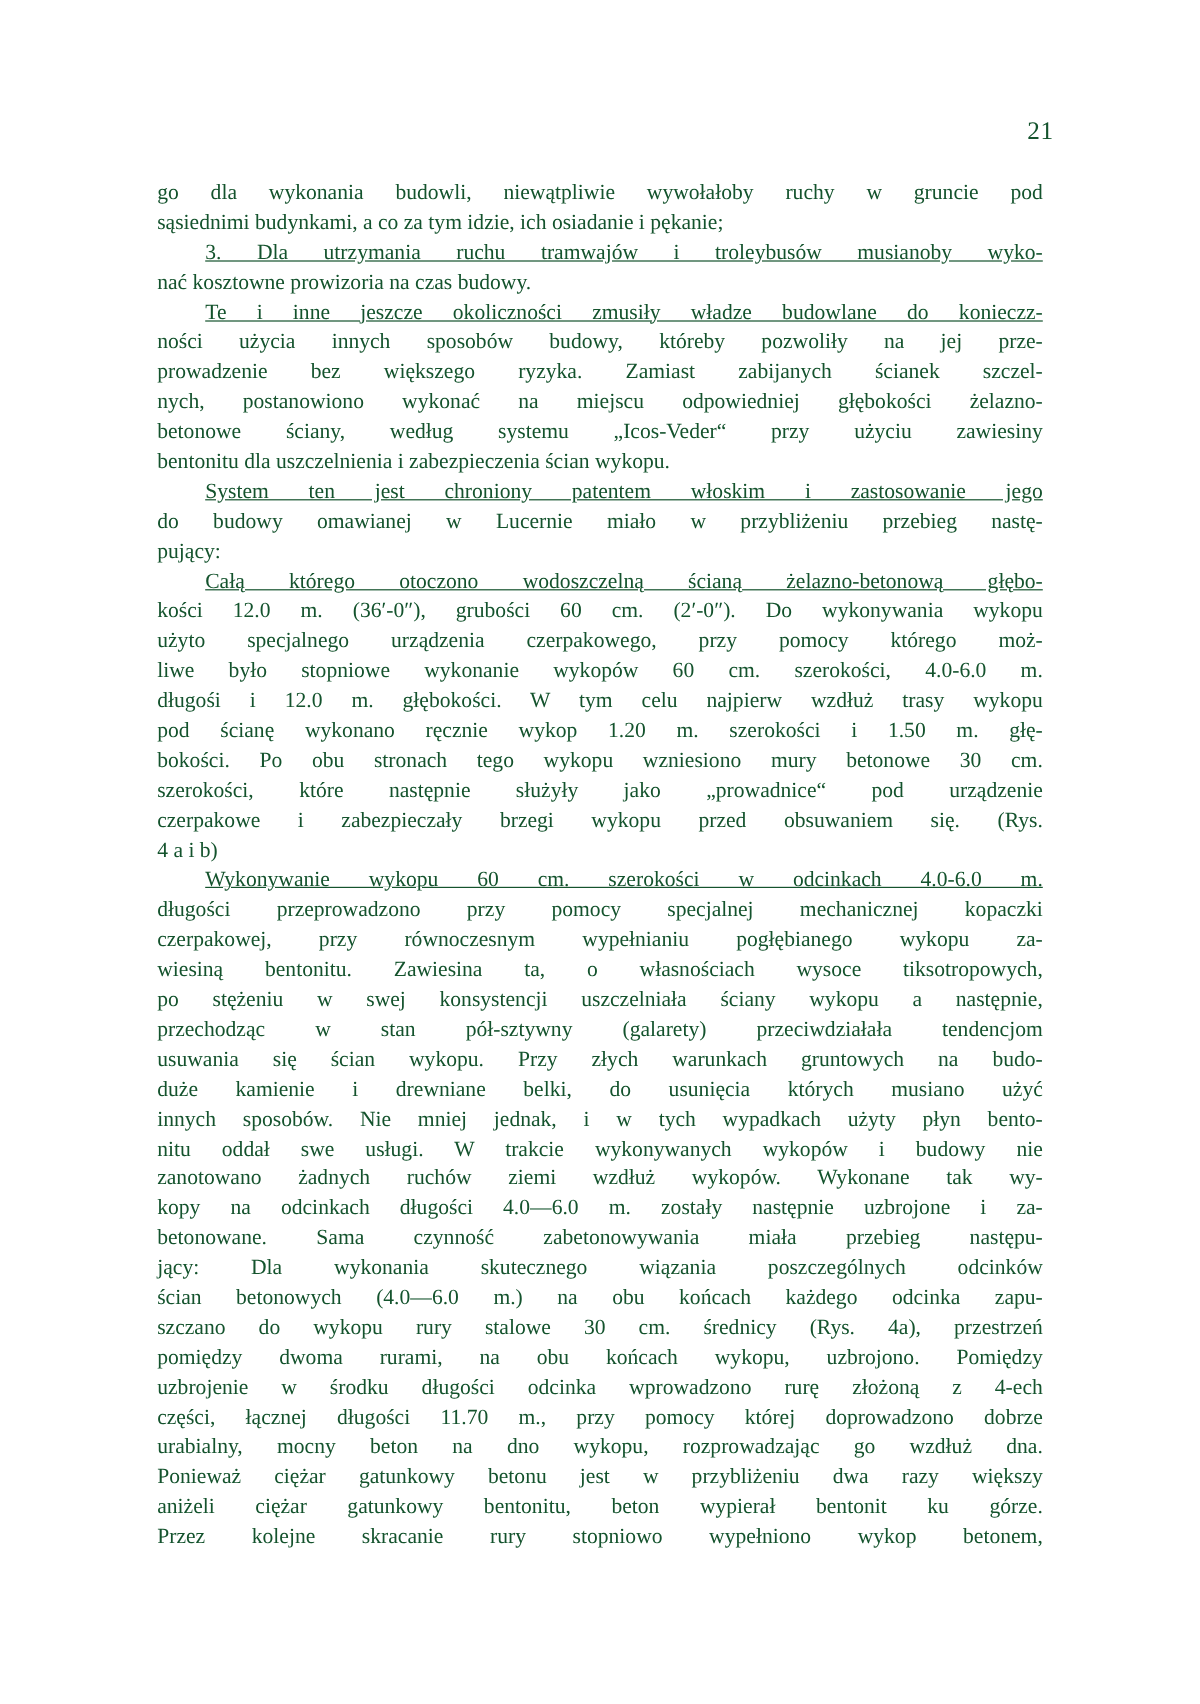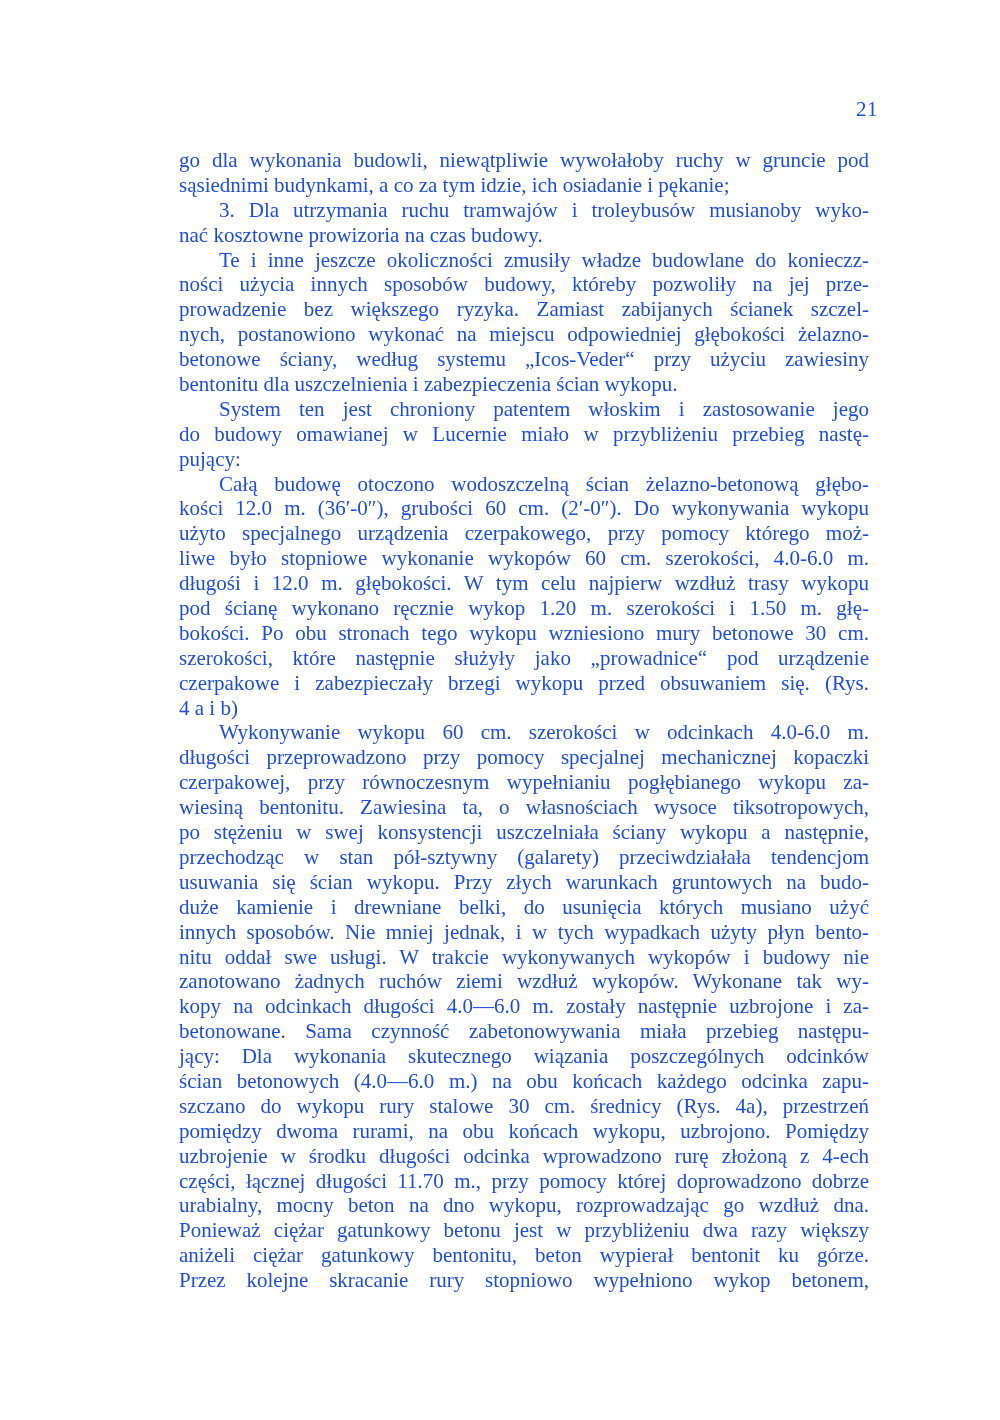--- a/index.html
+++ b/index.html
@@ -1,34 +1,33 @@
 <!DOCTYPE html>
 <html><head>
 <meta charset="utf-8">
 <style>
   html, body { margin: 0; padding: 0; background: #ffffff; }
   body { width: 1000px; height: 1420px; position: relative; overflow: hidden; }
   .page {
     position: absolute; left: 0; top: 0; width: 1000px; height: 1052px;
     font-family: "Liberation Serif", "DejaVu Serif", serif;
-    color: #1d4ed8;
+    color: #14532d;
   }
   .page-number {
     position: absolute; top: 97px; left: 838px; width: 40px; text-align: right;
     font-size: 21px; letter-spacing: 0.5px;
   }
   .body-text { position: absolute; left: 131px; top: 148px; width: 738px; }
   .line {
-    height: 24.9px; line-height: 24.9px; font-size: 21px;
+    height: 24.9px; line-height: 24.9px; font-size: 18px;
     white-space: nowrap; text-align: justify; text-align-last: justify;
     display: block;
-    margin-left: 48px;
   }
   .line.last { text-align-last: left; }
-  .line.indent { padding-left: 40px; }
+  .line.indent { padding-left: 40px; text-decoration: underline; }
 </style>
 </head>
 <body>
 
 <div class="page">
   <div class="page-number">21</div>
   <div class="body-text" id="body-text">
       <div class="paragraph">
         <span class="line">go dla wykonania budowli, niewątpliwie wywołałoby ruchy w gruncie pod</span>
         <span class="line last">sąsiednimi budynkami, a co za tym idzie, ich osiadanie i pękanie;</span>
@@ -44,21 +43,21 @@
         <span class="line">nych, postanowiono wykonać na miejscu odpowiedniej głębokości żelazno-</span>
         <span class="line">betonowe ściany, według systemu „Icos-Veder“ przy użyciu zawiesiny</span>
         <span class="line last">bentonitu dla uszczelnienia i zabezpieczenia ścian wykopu.</span>
       </div>
       <div class="paragraph">
         <span class="line indent">System ten jest chroniony patentem włoskim i zastosowanie jego</span>
         <span class="line">do budowy omawianej w Lucernie miało w przybliżeniu przebieg nastę-</span>
         <span class="line last">pujący:</span>
       </div>
       <div class="paragraph">
-        <span class="line indent">Całą budowę otoczono wodoszczelną ścian żelazno-betonową głębo-</span>
+        <span class="line indent">Całą którego otoczono wodoszczelną ścianą żelazno-betonową głębo-</span>
         <span class="line">kości 12.0 m. (36′-0″), grubości 60 cm. (2′-0″). Do wykonywania wykopu</span>
         <span class="line">użyto specjalnego urządzenia czerpakowego, przy pomocy którego moż-</span>
         <span class="line">liwe było stopniowe wykonanie wykopów 60 cm. szerokości, 4.0-6.0 m.</span>
         <span class="line">długośi i 12.0 m. głębokości. W tym celu najpierw wzdłuż trasy wykopu</span>
         <span class="line">pod ścianę wykonano ręcznie wykop 1.20 m. szerokości i 1.50 m. głę-</span>
         <span class="line">bokości. Po obu stronach tego wykopu wzniesiono mury betonowe 30 cm.</span>
         <span class="line">szerokości, które następnie służyły jako „prowadnice“ pod urządzenie</span>
         <span class="line">czerpakowe i zabezpieczały brzegi wykopu przed obsuwaniem się. (Rys.</span>
         <span class="line last">4 a i b)</span>
       </div>

